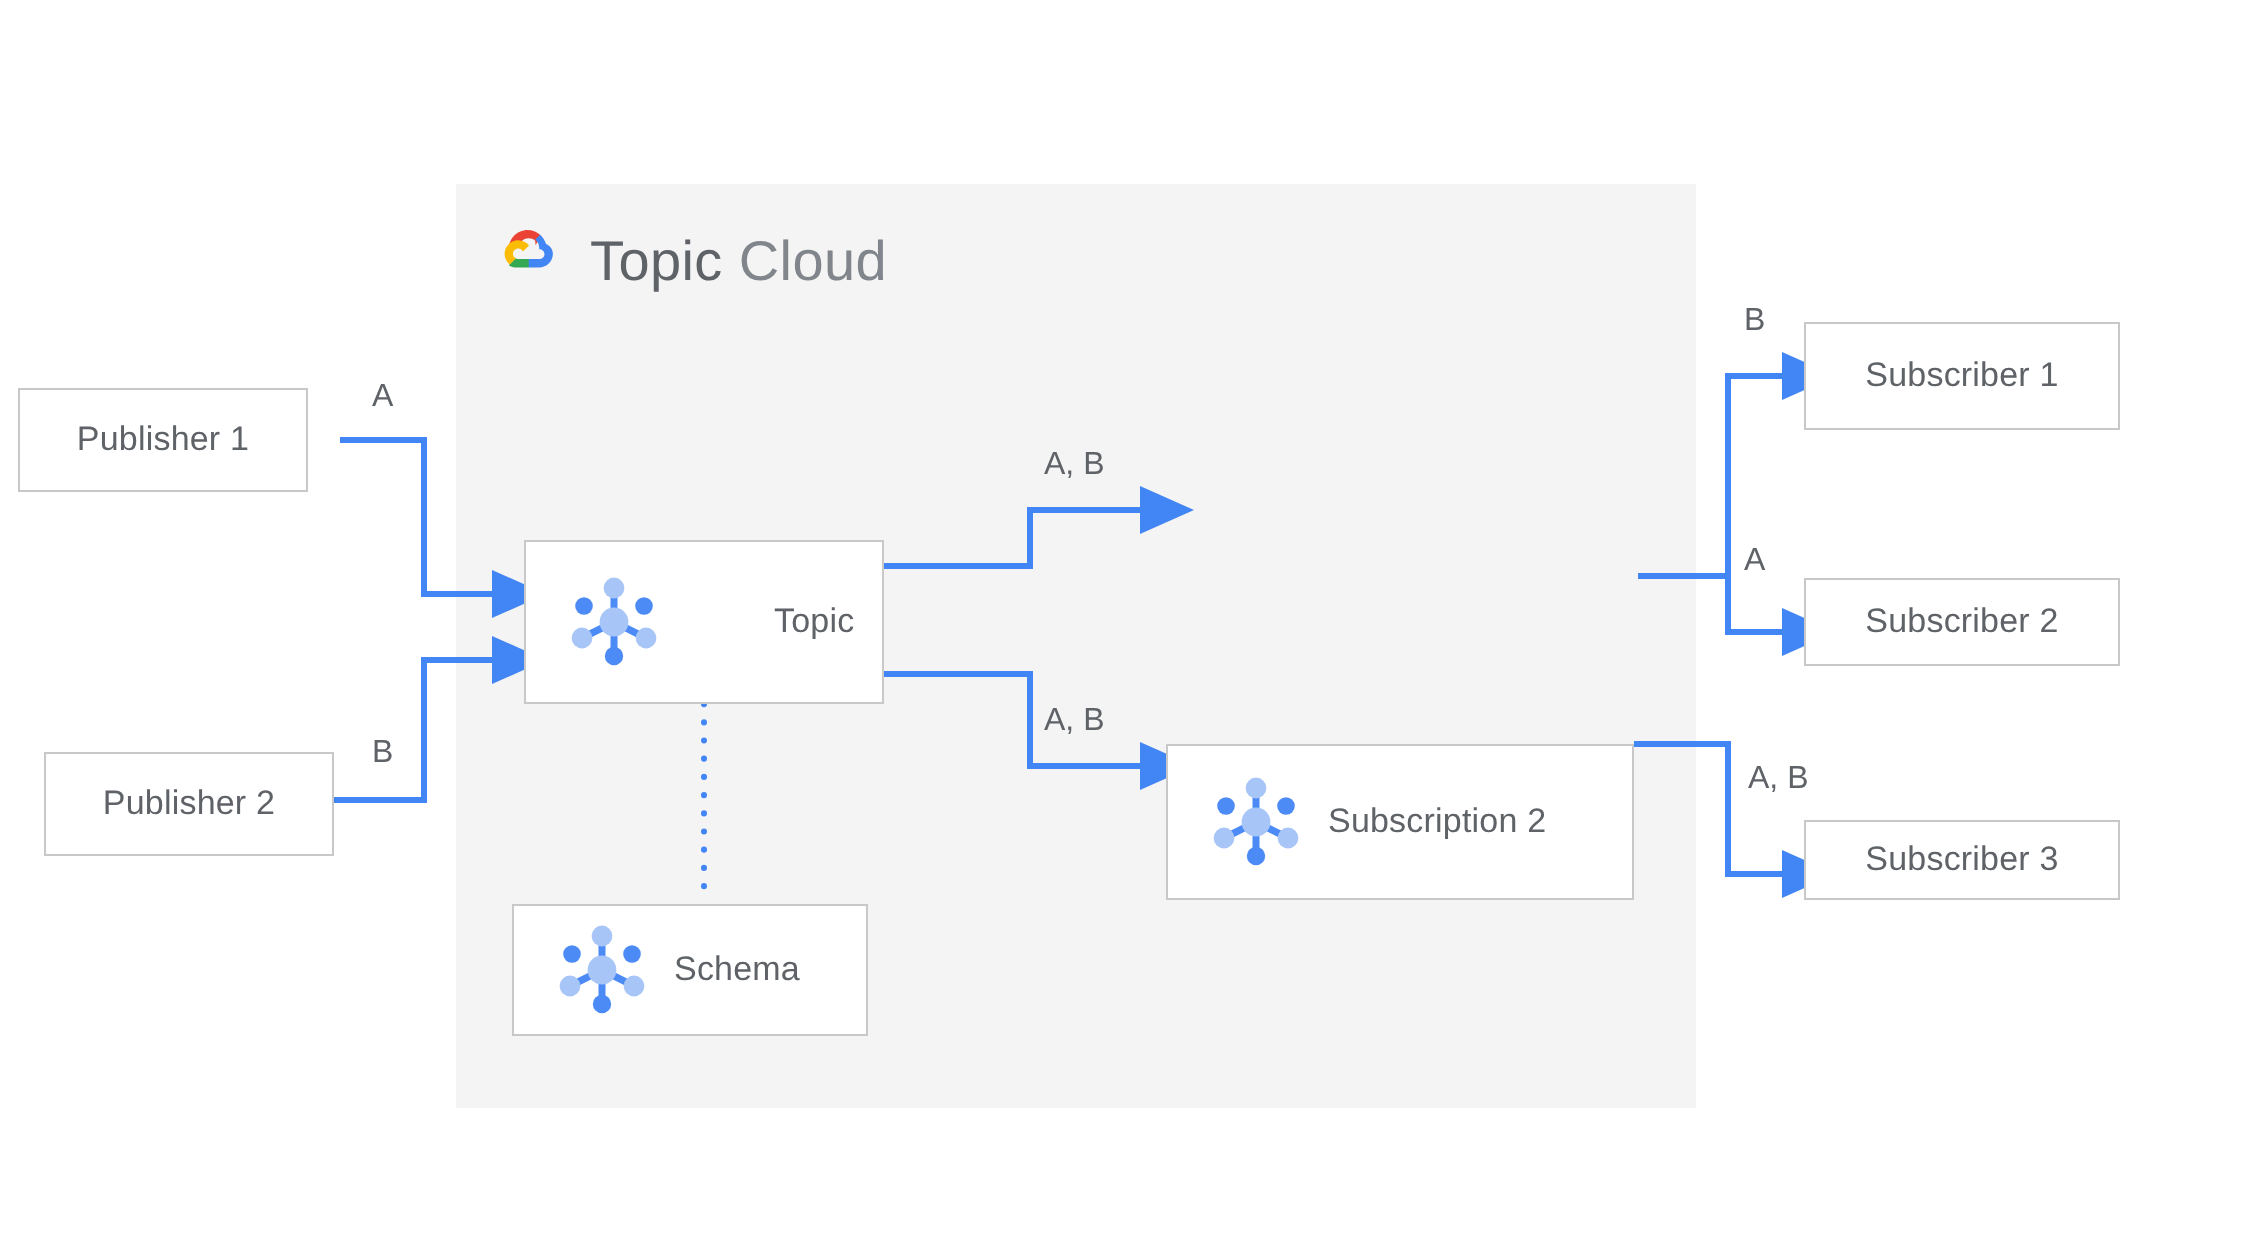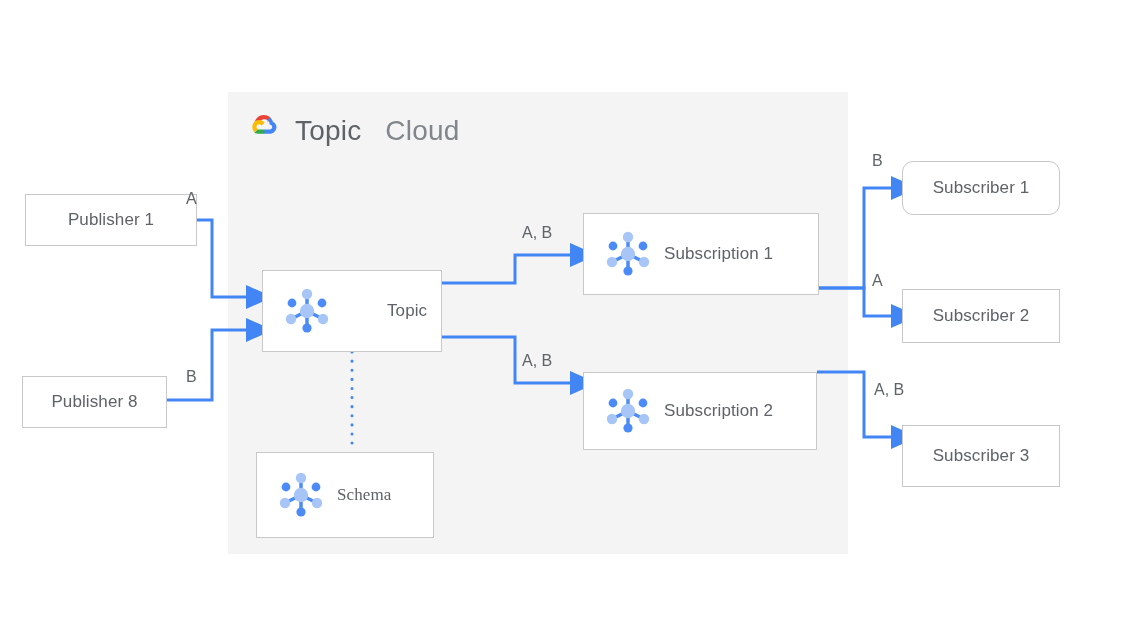--- a/index.html
+++ b/index.html
@@ -66,21 +66,20 @@
     height: 42px;
     margin-right: 12px;
   }
   .brand-text {
     font-size: 28px;
     color: #5f6368;
     letter-spacing: 0.2px;
   }
   .brand-text .b-light {
     color: #80868b;
-    margin-left: 16px;
   }
   .edge-label {
     position: absolute;
     color: #5f6368;
     font-size: 16px;
     white-space: nowrap;
   }
 </style>
 </head>
 <body>
@@ -121,26 +120,26 @@
 
     <path d="M441,337 L515,337 L515,383 L573,383" fill="none" stroke="#4285F4" stroke-width="3" marker-end="url(#arrowhead)"></path>
 
     <path d="M819,288 L864,288 L864,188 L894,188" fill="none" stroke="#4285F4" stroke-width="3" marker-end="url(#arrowhead)"></path>
 
     <path d="M819,288 L864,288 L864,316 L894,316" fill="none" stroke="#4285F4" stroke-width="3" marker-end="url(#arrowhead)"></path>
 
     <path d="M817,372 L864,372 L864,437 L894,437" fill="none" stroke="#4285F4" stroke-width="3" marker-end="url(#arrowhead)"></path>
   </svg>
 
-  <div class="node-box centered" style="left:25px; top:194px; width:172px; height:52px;">
+  <div class="node-box centered" style="left:9px; top:194px; width:145px; height:52px;">
     <span class="node-label">Publisher 1</span>
   </div>
 
   <div class="node-box centered" style="left:22px; top:376px; width:145px; height:52px;">
-    <span class="node-label">Publisher 8</span>
+    <span class="node-label">Publisher 2</span>
   </div>
 
   <div class="node-box iconned" style="left:262px; top:270px; width:180px; height:82px;gap:44px;">
     <span class="node-icon">
       <svg viewBox="0 0 52 52" width="52" height="52">
         <line x1="26" y1="26" x2="26" y2="11" stroke="#4C8BF5" stroke-width="3.5"></line>
         <line x1="26" y1="26" x2="26" y2="41" stroke="#4C8BF5" stroke-width="3.5"></line>
         <line x1="26" y1="26" x2="12" y2="33" stroke="#4C8BF5" stroke-width="3.5"></line>
         <line x1="26" y1="26" x2="40" y2="33" stroke="#4C8BF5" stroke-width="3.5"></line>
         <circle cx="26" cy="9" r="5.2" fill="#A7C6F7"></circle>
@@ -148,86 +147,68 @@
         <circle cx="41" cy="18" r="4.4" fill="#4C8BF5"></circle>
         <circle cx="10" cy="34" r="5.2" fill="#A7C6F7"></circle>
         <circle cx="42" cy="34" r="5.2" fill="#A7C6F7"></circle>
         <circle cx="26" cy="43" r="4.6" fill="#4C8BF5"></circle>
         <circle cx="26" cy="26" r="7.2" fill="#A7C6F7"></circle>
       </svg>
     </span>
     <span class="node-label">Topic</span>
   </div>
 
-  <div class="node-box iconned" style="left:256px; top:452px; width:178px; height:86px;font-family:Liberation Serif, serif;">
+  <div class="node-box iconned" style="left:256px; top:452px; width:178px; height:66px;">
     <span class="node-icon">
       <svg viewBox="0 0 52 52" width="52" height="52">
         <line x1="26" y1="26" x2="26" y2="11" stroke="#4C8BF5" stroke-width="3.5"></line>
         <line x1="26" y1="26" x2="26" y2="41" stroke="#4C8BF5" stroke-width="3.5"></line>
         <line x1="26" y1="26" x2="12" y2="33" stroke="#4C8BF5" stroke-width="3.5"></line>
         <line x1="26" y1="26" x2="40" y2="33" stroke="#4C8BF5" stroke-width="3.5"></line>
         <circle cx="26" cy="9" r="5.2" fill="#A7C6F7"></circle>
         <circle cx="11" cy="18" r="4.4" fill="#4C8BF5"></circle>
         <circle cx="41" cy="18" r="4.4" fill="#4C8BF5"></circle>
         <circle cx="10" cy="34" r="5.2" fill="#A7C6F7"></circle>
         <circle cx="42" cy="34" r="5.2" fill="#A7C6F7"></circle>
         <circle cx="26" cy="43" r="4.6" fill="#4C8BF5"></circle>
         <circle cx="26" cy="26" r="7.2" fill="#A7C6F7"></circle>
       </svg>
     </span>
     <span class="node-label">Schema</span>
   </div>
 
-  <div class="node-box iconned" style="left:583px; top:213px; width:236px; height:82px;">
-    <span class="node-icon">
-      <svg viewBox="0 0 52 52" width="52" height="52">
-        <line x1="26" y1="26" x2="26" y2="11" stroke="#4C8BF5" stroke-width="3.5"></line>
-        <line x1="26" y1="26" x2="26" y2="41" stroke="#4C8BF5" stroke-width="3.5"></line>
-        <line x1="26" y1="26" x2="12" y2="33" stroke="#4C8BF5" stroke-width="3.5"></line>
-        <line x1="26" y1="26" x2="40" y2="33" stroke="#4C8BF5" stroke-width="3.5"></line>
-        <circle cx="26" cy="9" r="5.2" fill="#A7C6F7"></circle>
-        <circle cx="11" cy="18" r="4.4" fill="#4C8BF5"></circle>
-        <circle cx="41" cy="18" r="4.4" fill="#4C8BF5"></circle>
-        <circle cx="10" cy="34" r="5.2" fill="#A7C6F7"></circle>
-        <circle cx="42" cy="34" r="5.2" fill="#A7C6F7"></circle>
-        <circle cx="26" cy="43" r="4.6" fill="#4C8BF5"></circle>
-        <circle cx="26" cy="26" r="7.2" fill="#A7C6F7"></circle>
-      </svg>
-    </span>
-    <span class="node-label">Subscription 1</span>
-  </div>
 
   <div class="node-box iconned" style="left:583px; top:344px; width:234px; height:78px;margin-top:28px;">
     <span class="node-icon">
       <svg viewBox="0 0 52 52" width="52" height="52">
         <line x1="26" y1="26" x2="26" y2="11" stroke="#4C8BF5" stroke-width="3.5"></line>
         <line x1="26" y1="26" x2="26" y2="41" stroke="#4C8BF5" stroke-width="3.5"></line>
         <line x1="26" y1="26" x2="12" y2="33" stroke="#4C8BF5" stroke-width="3.5"></line>
         <line x1="26" y1="26" x2="40" y2="33" stroke="#4C8BF5" stroke-width="3.5"></line>
         <circle cx="26" cy="9" r="5.2" fill="#A7C6F7"></circle>
         <circle cx="11" cy="18" r="4.4" fill="#4C8BF5"></circle>
         <circle cx="41" cy="18" r="4.4" fill="#4C8BF5"></circle>
         <circle cx="10" cy="34" r="5.2" fill="#A7C6F7"></circle>
         <circle cx="42" cy="34" r="5.2" fill="#A7C6F7"></circle>
         <circle cx="26" cy="43" r="4.6" fill="#4C8BF5"></circle>
         <circle cx="26" cy="26" r="7.2" fill="#A7C6F7"></circle>
       </svg>
     </span>
     <span class="node-label">Subscription 2</span>
   </div>
 
-  <div class="node-box centered" style="left:902px; top:161px; width:158px; height:54px;border-radius:11px;">
+  <div class="node-box centered" style="left:902px; top:161px; width:158px; height:54px;">
     <span class="node-label">Subscriber 1</span>
   </div>
 
-  <div class="node-box centered" style="left:902px; top:289px; width:158px; height:54px;">
+  <div class="node-box centered" style="left:902px; top:289px; width:158px; height:44px;">
     <span class="node-label">Subscriber 2</span>
   </div>
 
-  <div class="node-box centered" style="left:902px; top:425px; width:158px; height:62px;">
+  <div class="node-box centered" style="left:902px; top:410px; width:158px; height:40px;">
     <span class="node-label">Subscriber 3</span>
   </div>
 
   <div class="edge-label" style="left:186px; top:190px;">A</div>
 
   <div class="edge-label" style="left:186px; top:368px;">B</div>
 
   <div class="edge-label" style="left:522px; top:224px;">A, B</div>
 
   <div class="edge-label" style="left:522px; top:352px;">A, B</div>

